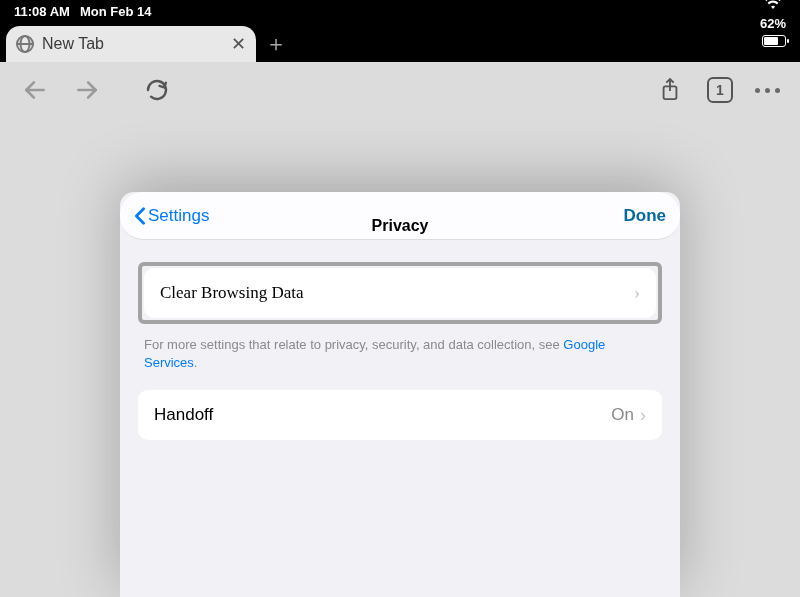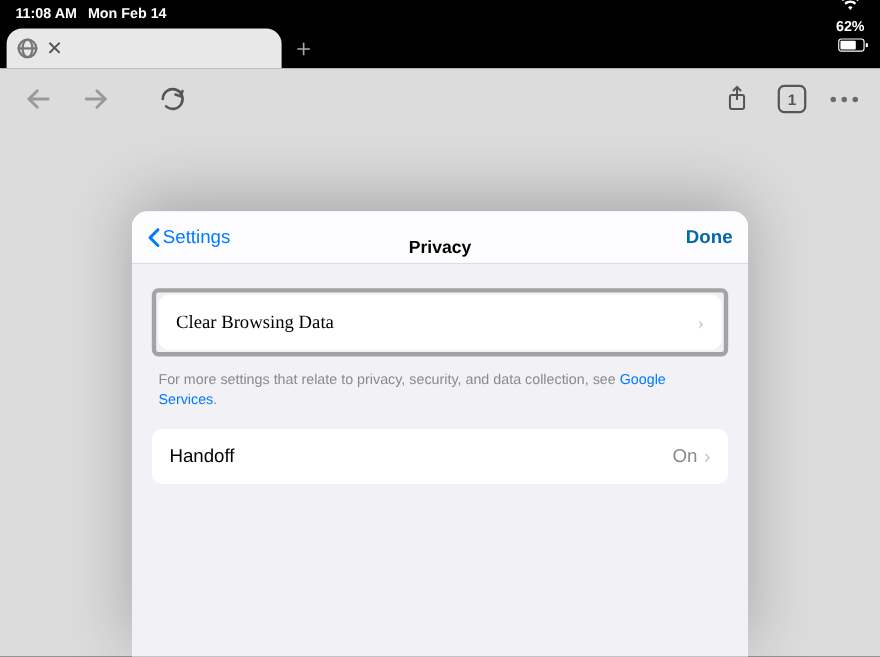--- a/index.html
+++ b/index.html
@@ -77,20 +77,21 @@
     <span>62%</span>
     <span class="battery-shell">
         <span class="battery-fill"></span>
       </span>
   </div>
 </div>
 
 <div class="tab-strip">
   <div class="tab">
     <span class="globe"></span>
+    <span class="tab-title">New Tab</span>
     <span class="close-x">✕</span>
   </div>
   <div class="new-tab-plus">＋</div>
 </div>
 
 <div class="chrome">
   <div class="toolbar">
     <div class="tool-icn">
       <svg width="26" height="26" viewBox="0 0 24 24" fill="none" stroke="#9a9a9a" stroke-width="2.4" stroke-linecap="round" stroke-linejoin="round">
           <line x1="20" y1="12" x2="4" y2="12"></line>
@@ -123,21 +124,21 @@
     </div>
     <div class="dots">
         <span></span>
         <span></span>
         <span></span>
       </div>
   </div>
 
   <div class="sheet-backdrop">
     <div class="sheet">
-      <div class="sheet-header" style="position:relative;">
+      <div class="sheet-header" style="position:relative;border-radius:23px;">
         <div class="back">
           <svg width="12" height="18" viewBox="0 0 12 20" fill="none" stroke="#007aff" stroke-width="3" stroke-linecap="round" stroke-linejoin="round">
               <polyline points="10 2 2 10 10 18"></polyline>
             </svg>
           <span>Settings</span>
         </div>
         <div class="title">Privacy</div>
         <div class="done">Done</div>
       </div>
 

